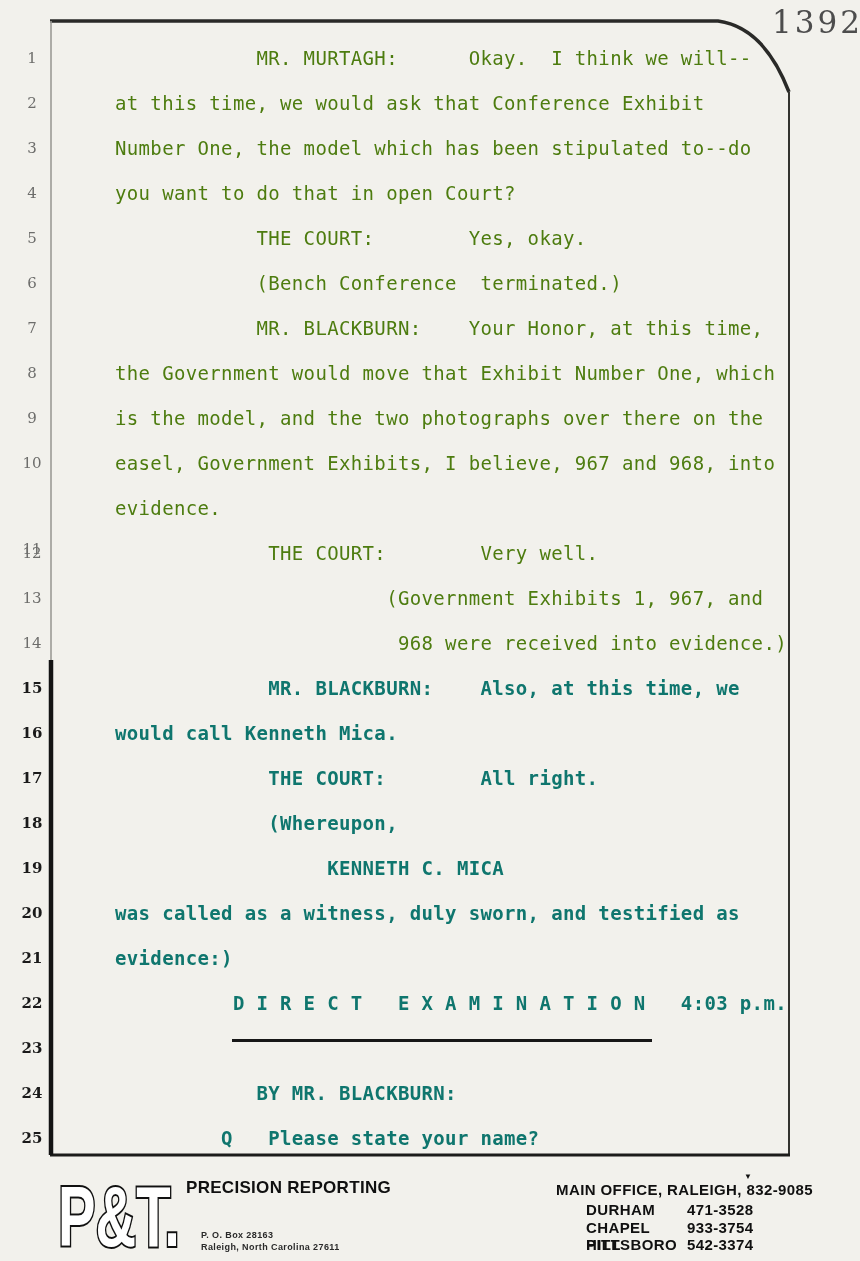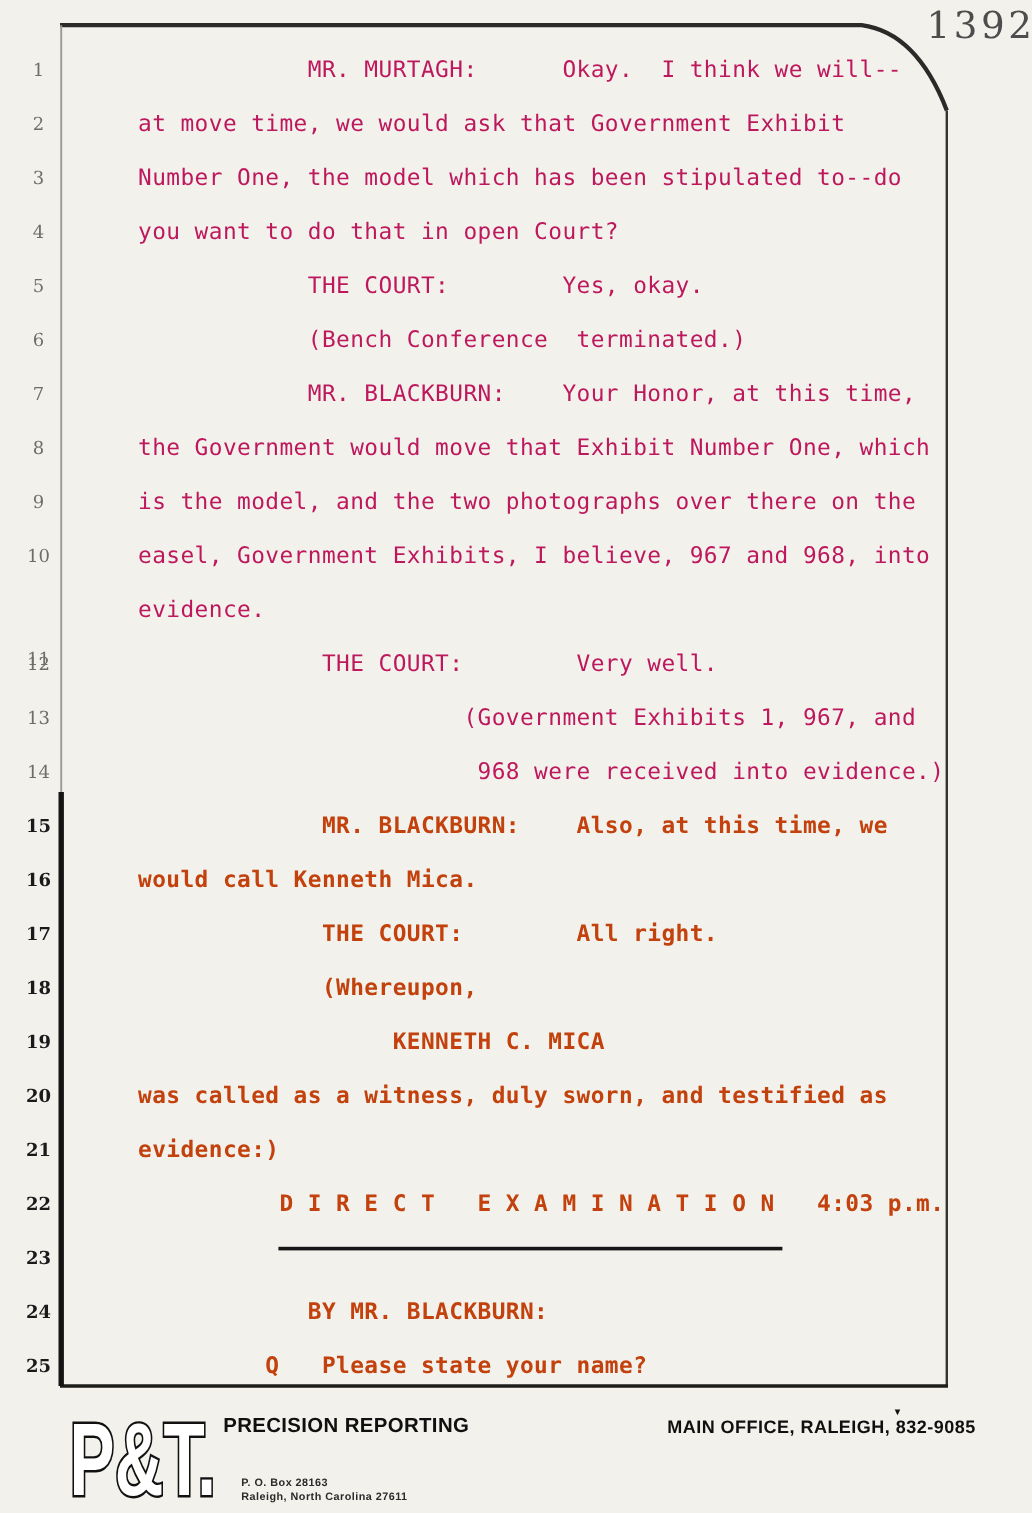--- a/index.html
+++ b/index.html
@@ -15,23 +15,23 @@
     color:#4d4d4d; letter-spacing:3px;
   }
   .lnum {
     position:absolute; left:15px; width:34px; text-align:center;
     font-family:"DejaVu Serif", serif; font-size:15px; color:#6d6d6b;
     line-height:22px;
   }
   .lnum.bold { color:#1a1a1a; font-weight:bold; }
   .tline {
     position:absolute; left:115px; white-space:pre;
-    font-size:19px; line-height:23px; color:#be185d; letter-spacing:0.35px;
+    font-size:19px; line-height:23px; color:#4d7c0f; letter-spacing:0.35px;
   }
-  .tline.bold { color:#c2410c; font-weight:bold; }
+  .tline.bold { color:#0f766e; font-weight:bold; }
   .exam-underline {
     position:absolute; left:232px; top:1039px; width:420px; height:3px;
     background:#171717;
   }
   .footer { position:absolute; left:0; top:1160px; width:860px; height:101px;
     font-family:"Liberation Sans", sans-serif; color:#101010; }
   .logo { position:absolute; left:56px; top:14px; }
   .company {
     position:absolute; left:186px; top:17px;
     font-weight:bold; font-size:17px; line-height:21px; letter-spacing:0.3px;
@@ -91,21 +91,21 @@
       <div class="lnum bold" style="top: 857px;">19</div>
       <div class="lnum bold" style="top: 902px;">20</div>
       <div class="lnum bold" style="top: 947px;">21</div>
       <div class="lnum bold" style="top: 992px;">22</div>
       <div class="lnum bold" style="top: 1037px;">23</div>
       <div class="lnum bold" style="top: 1082px;">24</div>
       <div class="lnum bold" style="top: 1127px;">25</div>
     </div>
   <div>
       <div class="tline" style="top: 47px;">            MR. MURTAGH:      Okay.  I think we will--</div>
-      <div class="tline" style="top: 92px;">at move time, we would ask that Government Exhibit</div>
+      <div class="tline" style="top: 92px;">at this time, we would ask that Conference Exhibit</div>
       <div class="tline" style="top: 137px;">Number One, the model which has been stipulated to--do</div>
       <div class="tline" style="top: 182px;">you want to do that in open Court?</div>
       <div class="tline" style="top: 227px;">            THE COURT:        Yes, okay.</div>
       <div class="tline" style="top: 272px;">            (Bench Conference  terminated.)</div>
       <div class="tline" style="top: 317px;">            MR. BLACKBURN:    Your Honor, at this time,</div>
       <div class="tline" style="top: 362px;">the Government would move that Exhibit Number One, which</div>
       <div class="tline" style="top: 407px;">is the model, and the two photographs over there on the</div>
       <div class="tline" style="top: 452px;">easel, Government Exhibits, I believe, 967 and 968, into</div>
       <div class="tline" style="top: 497px;">evidence.</div>
       <div class="tline" style="top: 542px;">             THE COURT:        Very well.</div>
@@ -137,15 +137,29 @@
 
     <div class="address">
       <div>P. O. Box 28163</div>
       <div>Raleigh, North Carolina  27611</div>
     </div>
 
     <div class="artifact-triangle">▼</div>
 
     <div class="main-office">MAIN OFFICE, RALEIGH, 832-9085</div>
 
+    <div class="branches">
+        <div class="office-row">
+          <span class="city">DURHAM</span>
+          <span class="phone">471-3528</span>
+        </div>
+        <div class="office-row">
+          <span class="city">CHAPEL HILL</span>
+          <span class="phone">933-3754</span>
+        </div>
+        <div class="office-row">
+          <span class="city">PITTSBORO</span>
+          <span class="phone">542-3374</span>
+        </div>
+      </div>
   </div>
 
 </div>
 
 </body></html>

